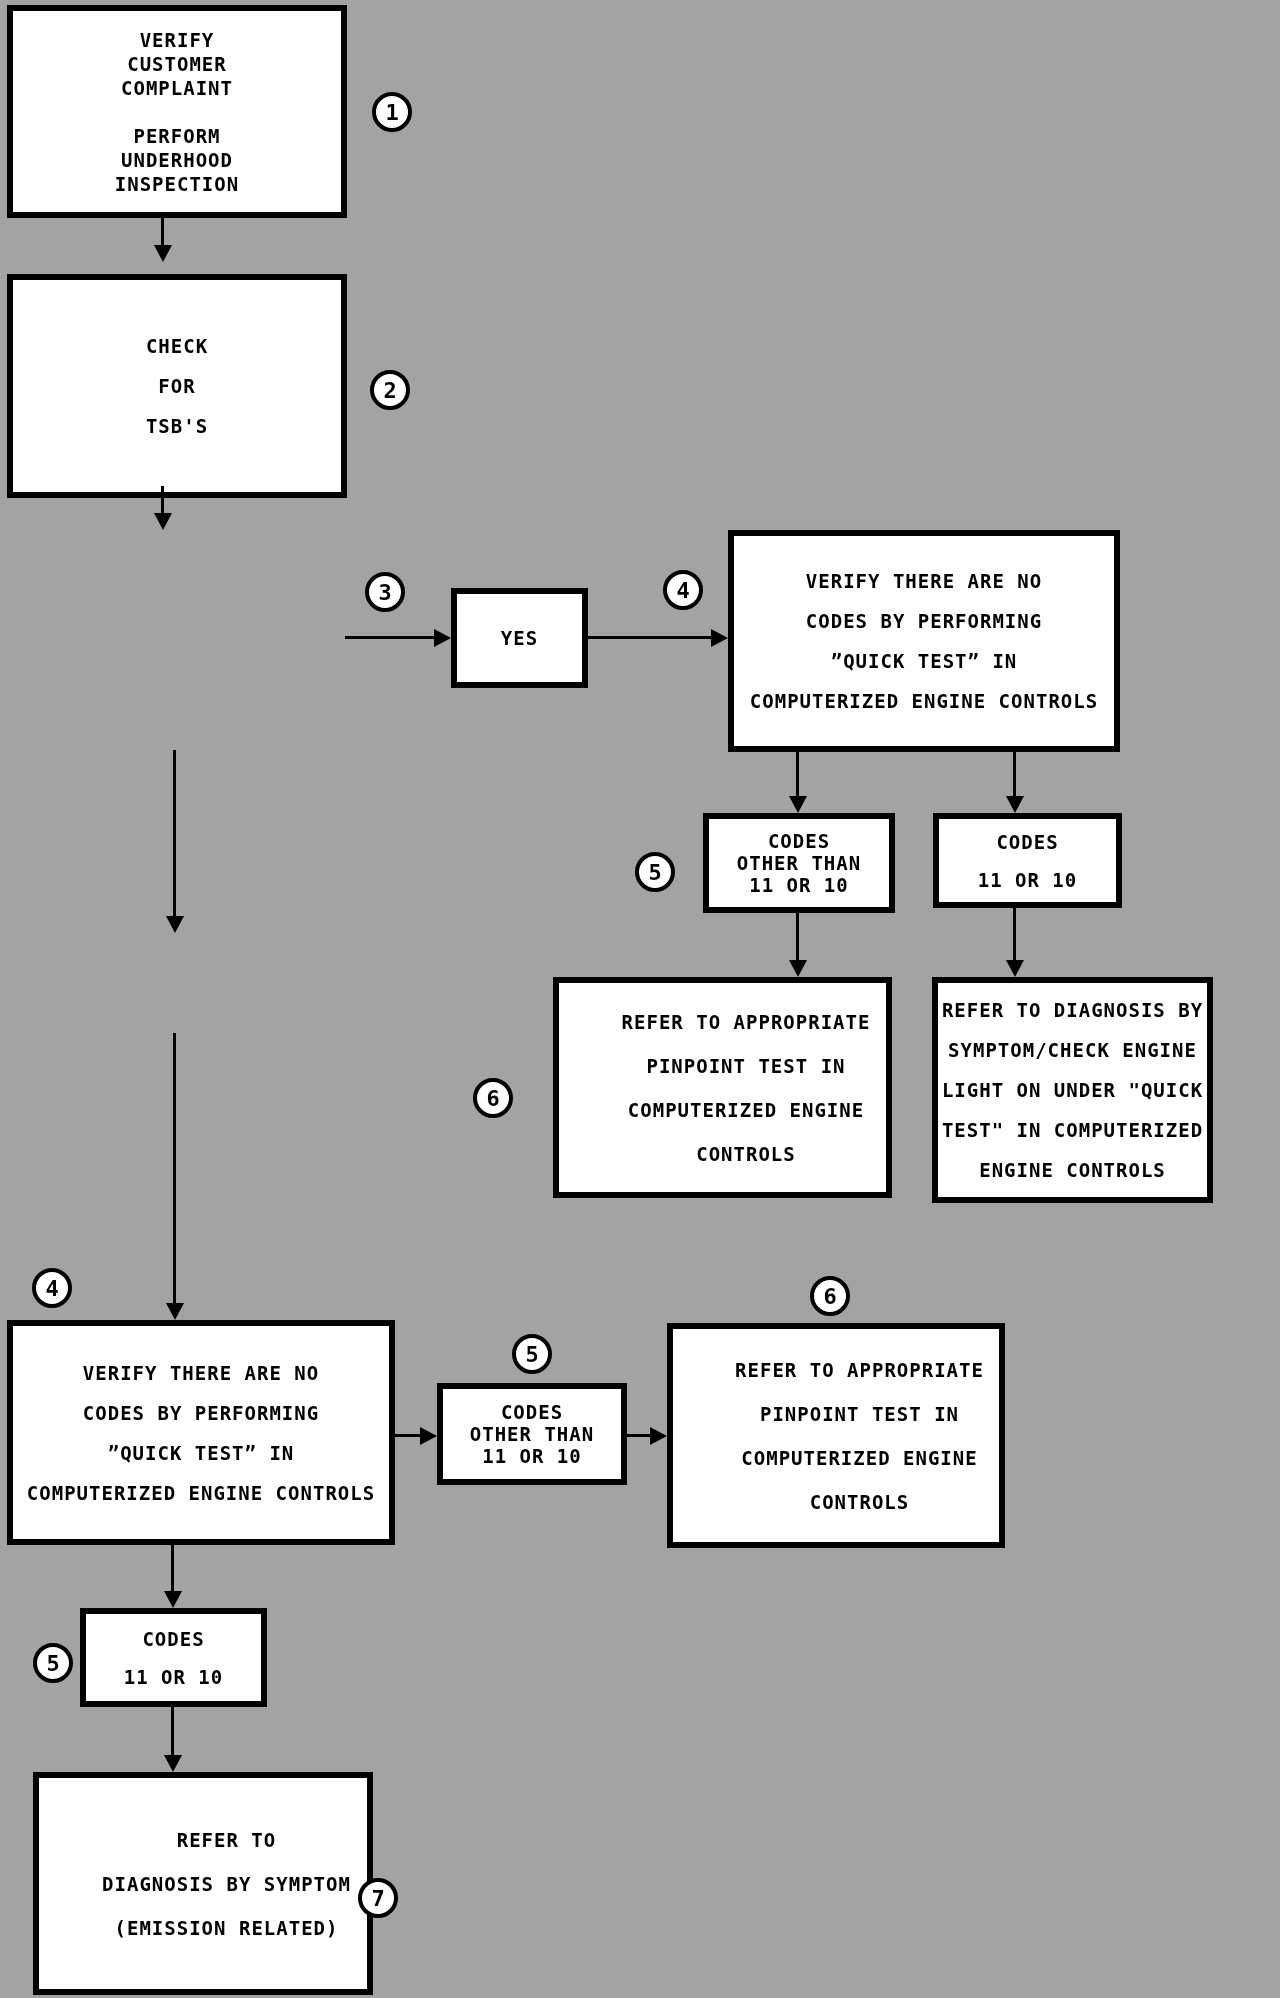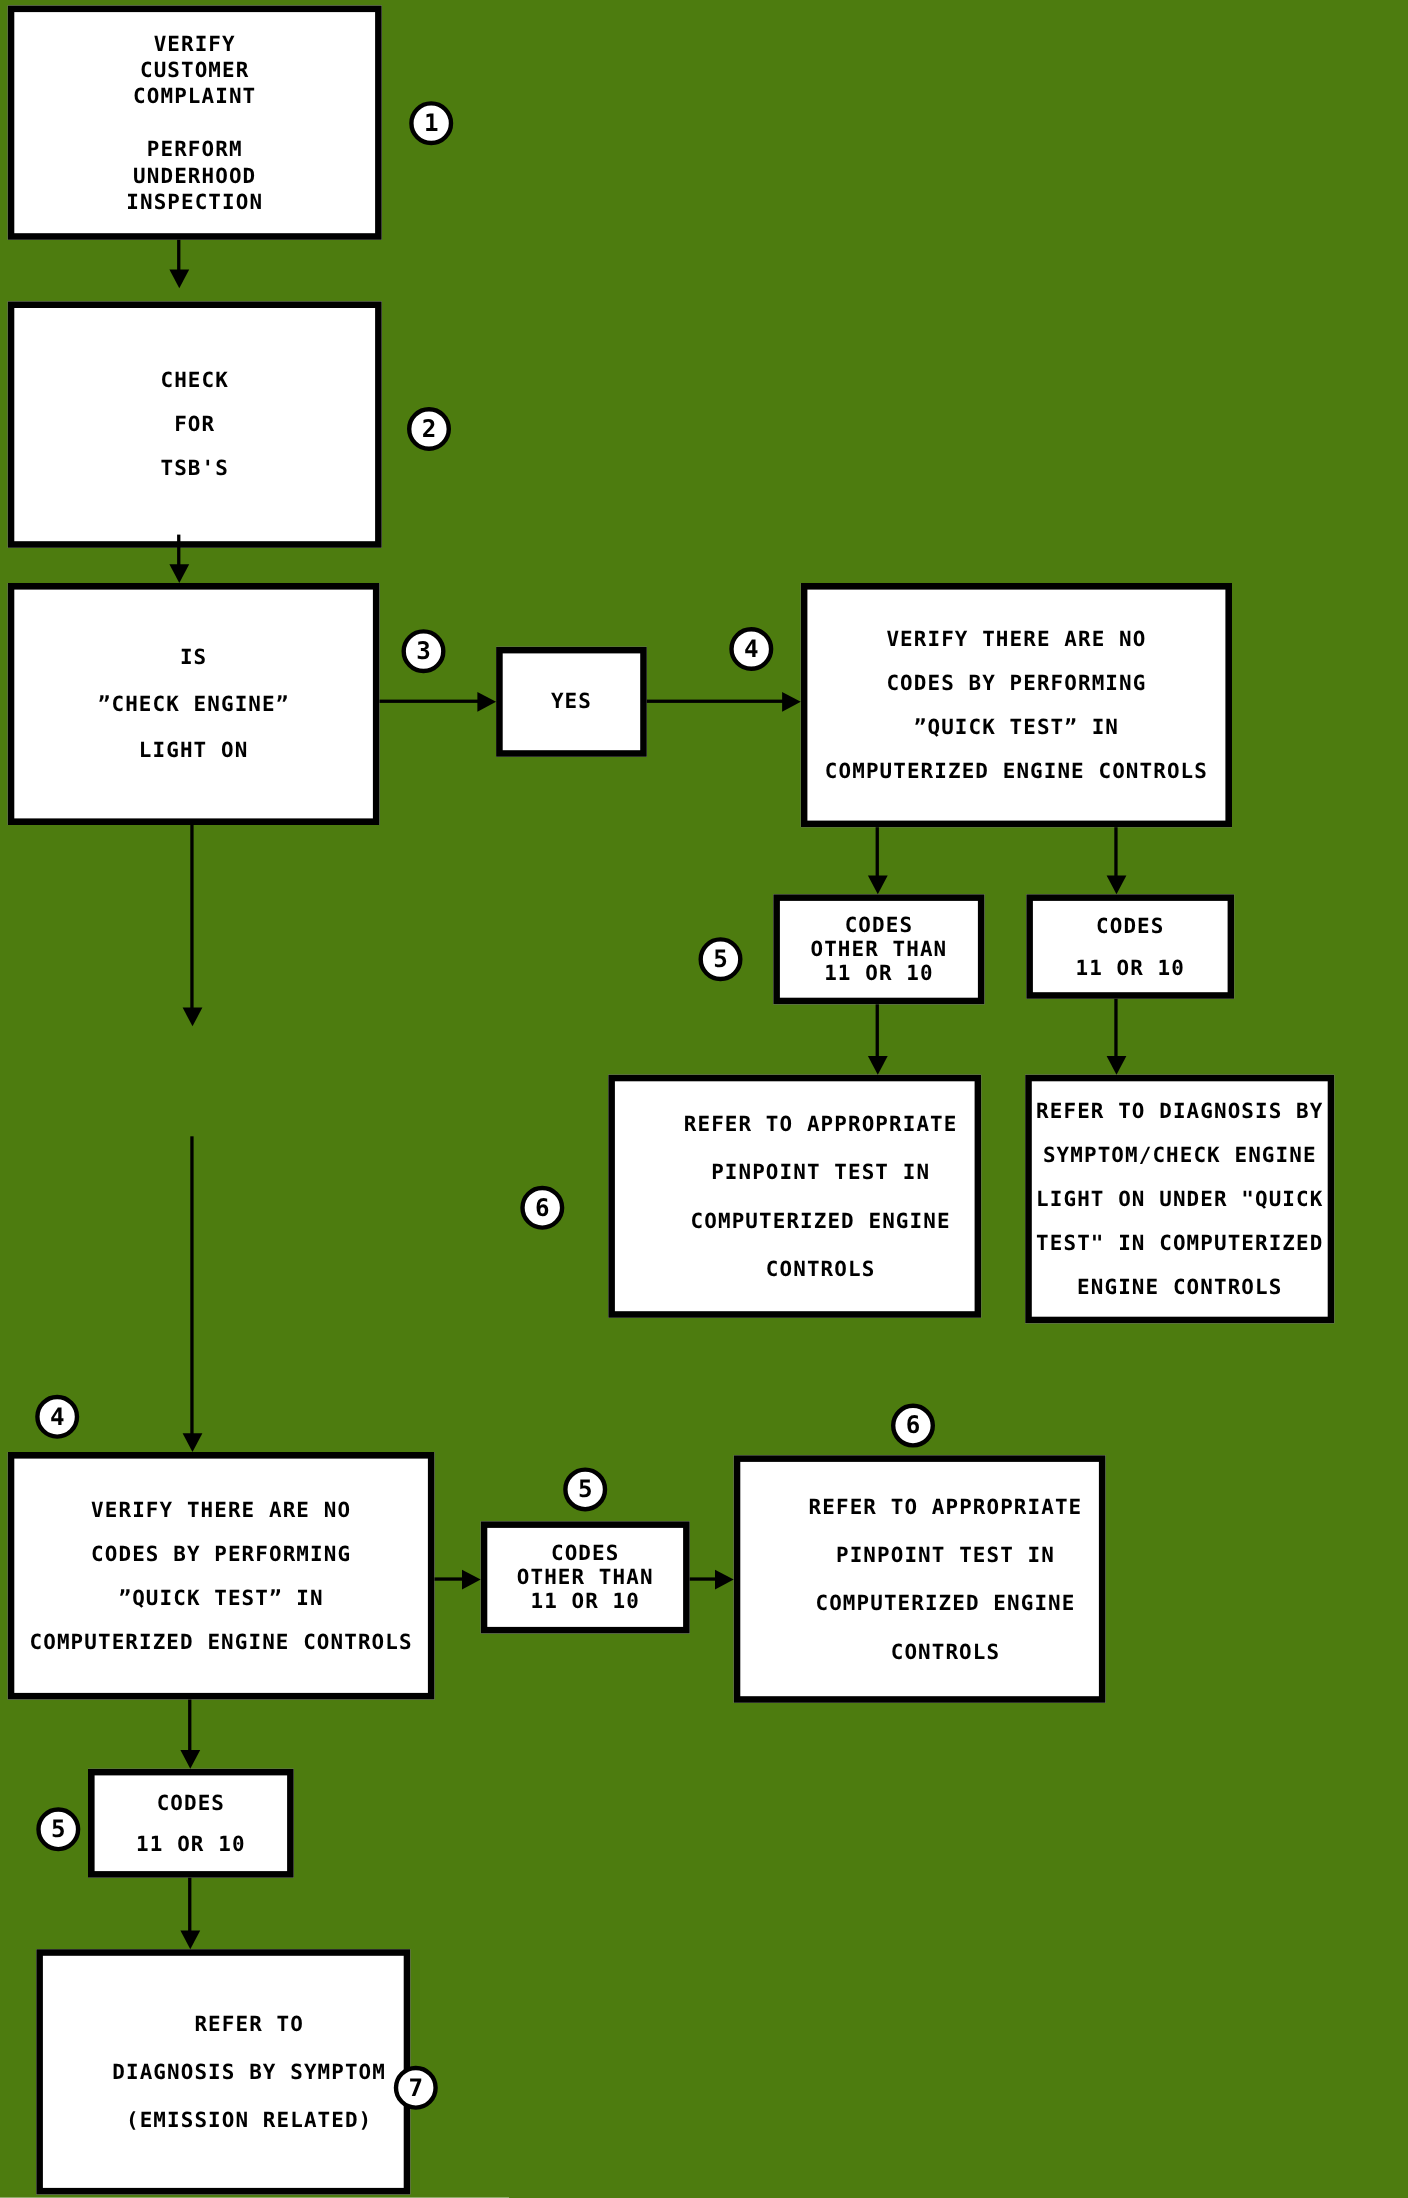--- a/index.html
+++ b/index.html
@@ -1,19 +1,19 @@
 <!DOCTYPE html>
 <html><head>
 <meta charset="utf-8">
 <style>
   html,body{margin:0;padding:0;background:#fff;}
   #canvas{
     position:relative;
     width:1280px;height:1998px;
-    background:#4d7c0f;
+    background:#a3a3a3;
     font-family:"DejaVu Sans Mono","Liberation Mono",monospace;
     color:#000;
   }
   .node{
     position:absolute;
     border:6px solid #000;
     background:#fff;
     box-sizing:border-box;
     display:flex;align-items:center;justify-content:center;
   }
@@ -70,25 +70,20 @@
 UNDERHOOD
 INSPECTION</div>
   </div>
 
   <div class="node" style="left:7px;top:274px;width:340px;height:224px;">
     <div class="node-text lh40">CHECK
 FOR
 TSB'S</div>
   </div>
 
-  <div class="node" style="left:7px;top:530px;width:338px;height:220px;">
-    <div class="node-text lh42">IS
-”CHECK ENGINE”
-LIGHT ON</div>
-  </div>
 
   <div class="node" style="left:451px;top:588px;width:137px;height:100px;">
     <div class="node-text lh24">YES</div>
   </div>
 
 
   <div class="node" style="left:728px;top:530px;width:392px;height:222px;">
     <div class="node-text lh40">VERIFY THERE ARE NO
 CODES BY PERFORMING
 ”QUICK TEST” IN

